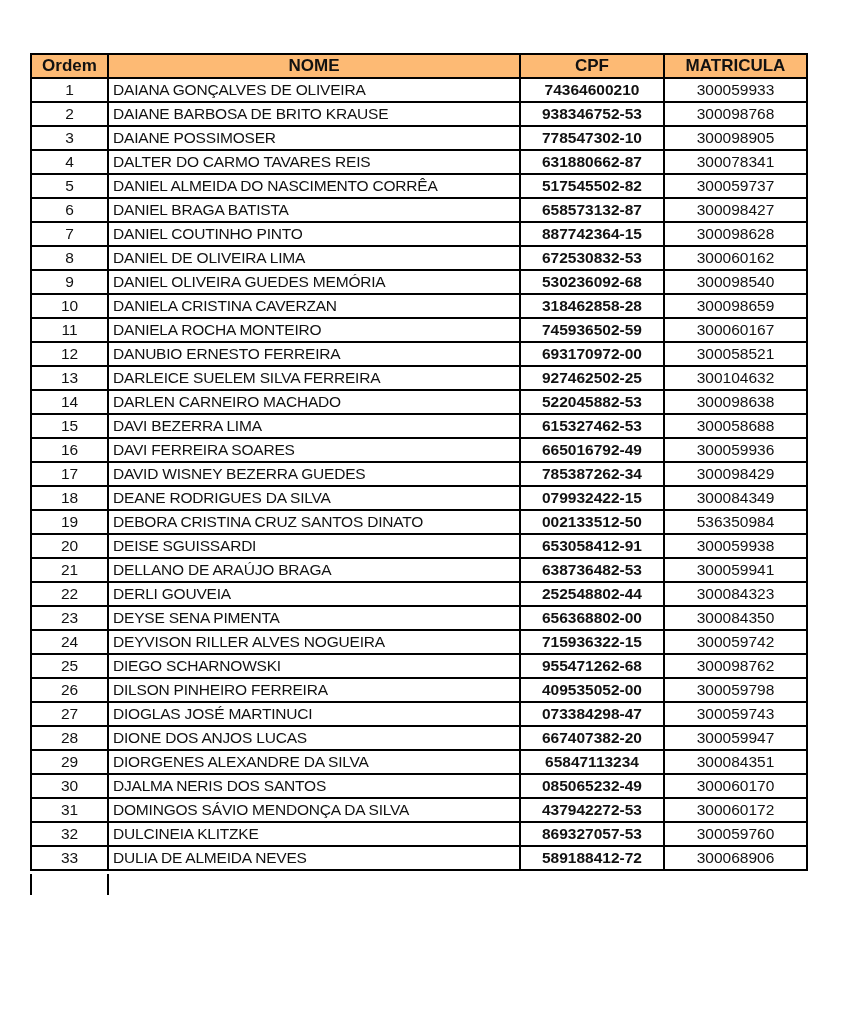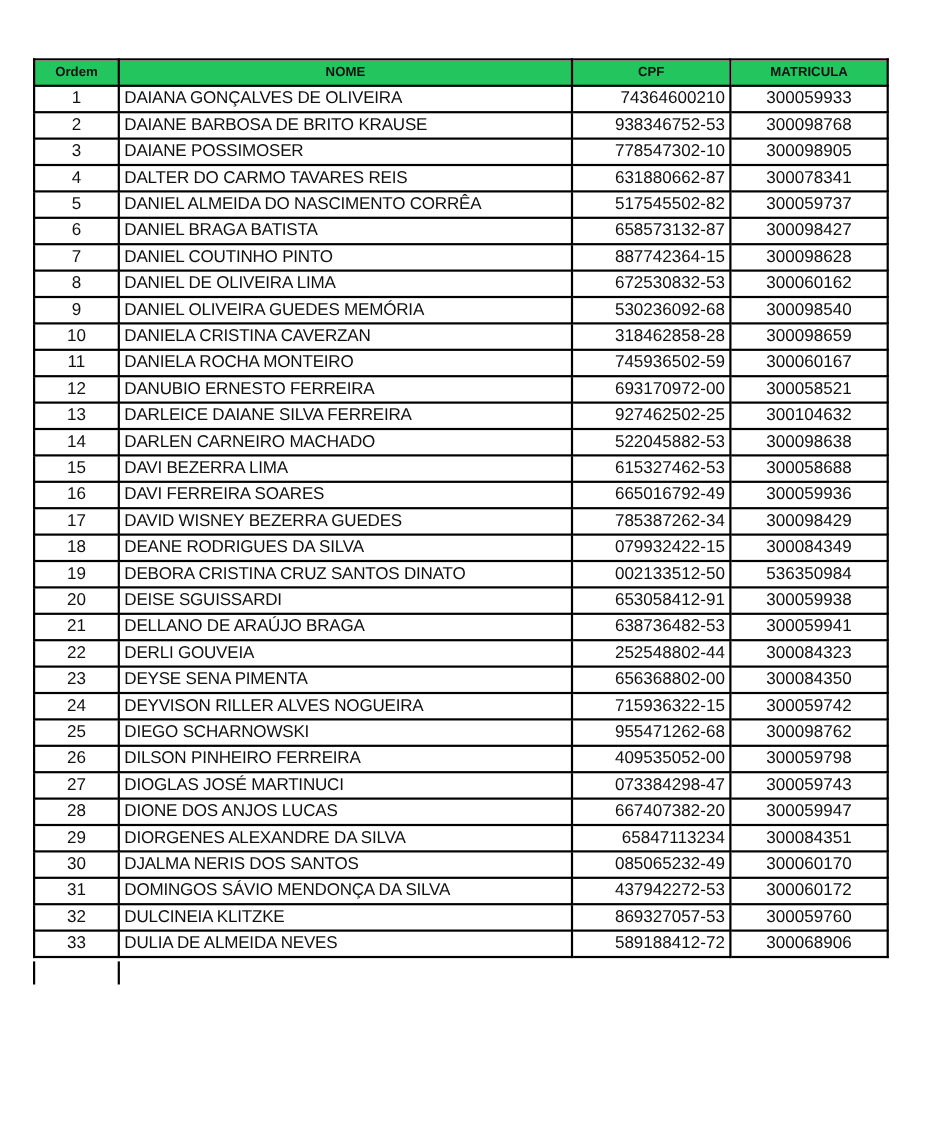--- a/index.html
+++ b/index.html
@@ -31,32 +31,32 @@
     border: 2px solid #000000;
     height: 24px;
     padding: 0 4px;
     overflow: hidden;
     white-space: nowrap;
     font-size: 15.5px;
     line-height: 1.1;
     vertical-align: middle;
   }
   table.roster th {
-    background: #22c55e;
+    background: #fdba74;
     font-weight: bold;
-    font-size: 12px;
+    font-size: 17px;
     text-align: center;
   }
   col.c-ordem { width: 77px; }
   col.c-nome  { width: 412px; }
   col.c-cpf   { width: 144px; }
   col.c-matricula { width: 143px; }
   td.cell-ordem { text-align: center; }
   td.cell-nome  { text-align: left; letter-spacing: -0.2px; }
-  td.cell-cpf   { text-align: right; }
+  td.cell-cpf   { text-align: center; font-weight: bold; }
   td.cell-matricula { text-align: center; }
   
   .partial-row {
     position: relative;
     width: 776px;
     height: 24px;
   }
   .partial-row .stub {
     position: absolute;
     top: 3px;
@@ -167,21 +167,21 @@
 
   <tr>
     <td class="cell-ordem">12</td>
     <td class="cell-nome">DANUBIO ERNESTO FERREIRA</td>
     <td class="cell-cpf">693170972-00</td>
     <td class="cell-matricula">300058521</td>
   </tr>
 
   <tr>
     <td class="cell-ordem">13</td>
-    <td class="cell-nome">DARLEICE DAIANE SILVA FERREIRA</td>
+    <td class="cell-nome">DARLEICE SUELEM SILVA FERREIRA</td>
     <td class="cell-cpf">927462502-25</td>
     <td class="cell-matricula">300104632</td>
   </tr>
 
   <tr>
     <td class="cell-ordem">14</td>
     <td class="cell-nome">DARLEN CARNEIRO MACHADO</td>
     <td class="cell-cpf">522045882-53</td>
     <td class="cell-matricula">300098638</td>
   </tr>

